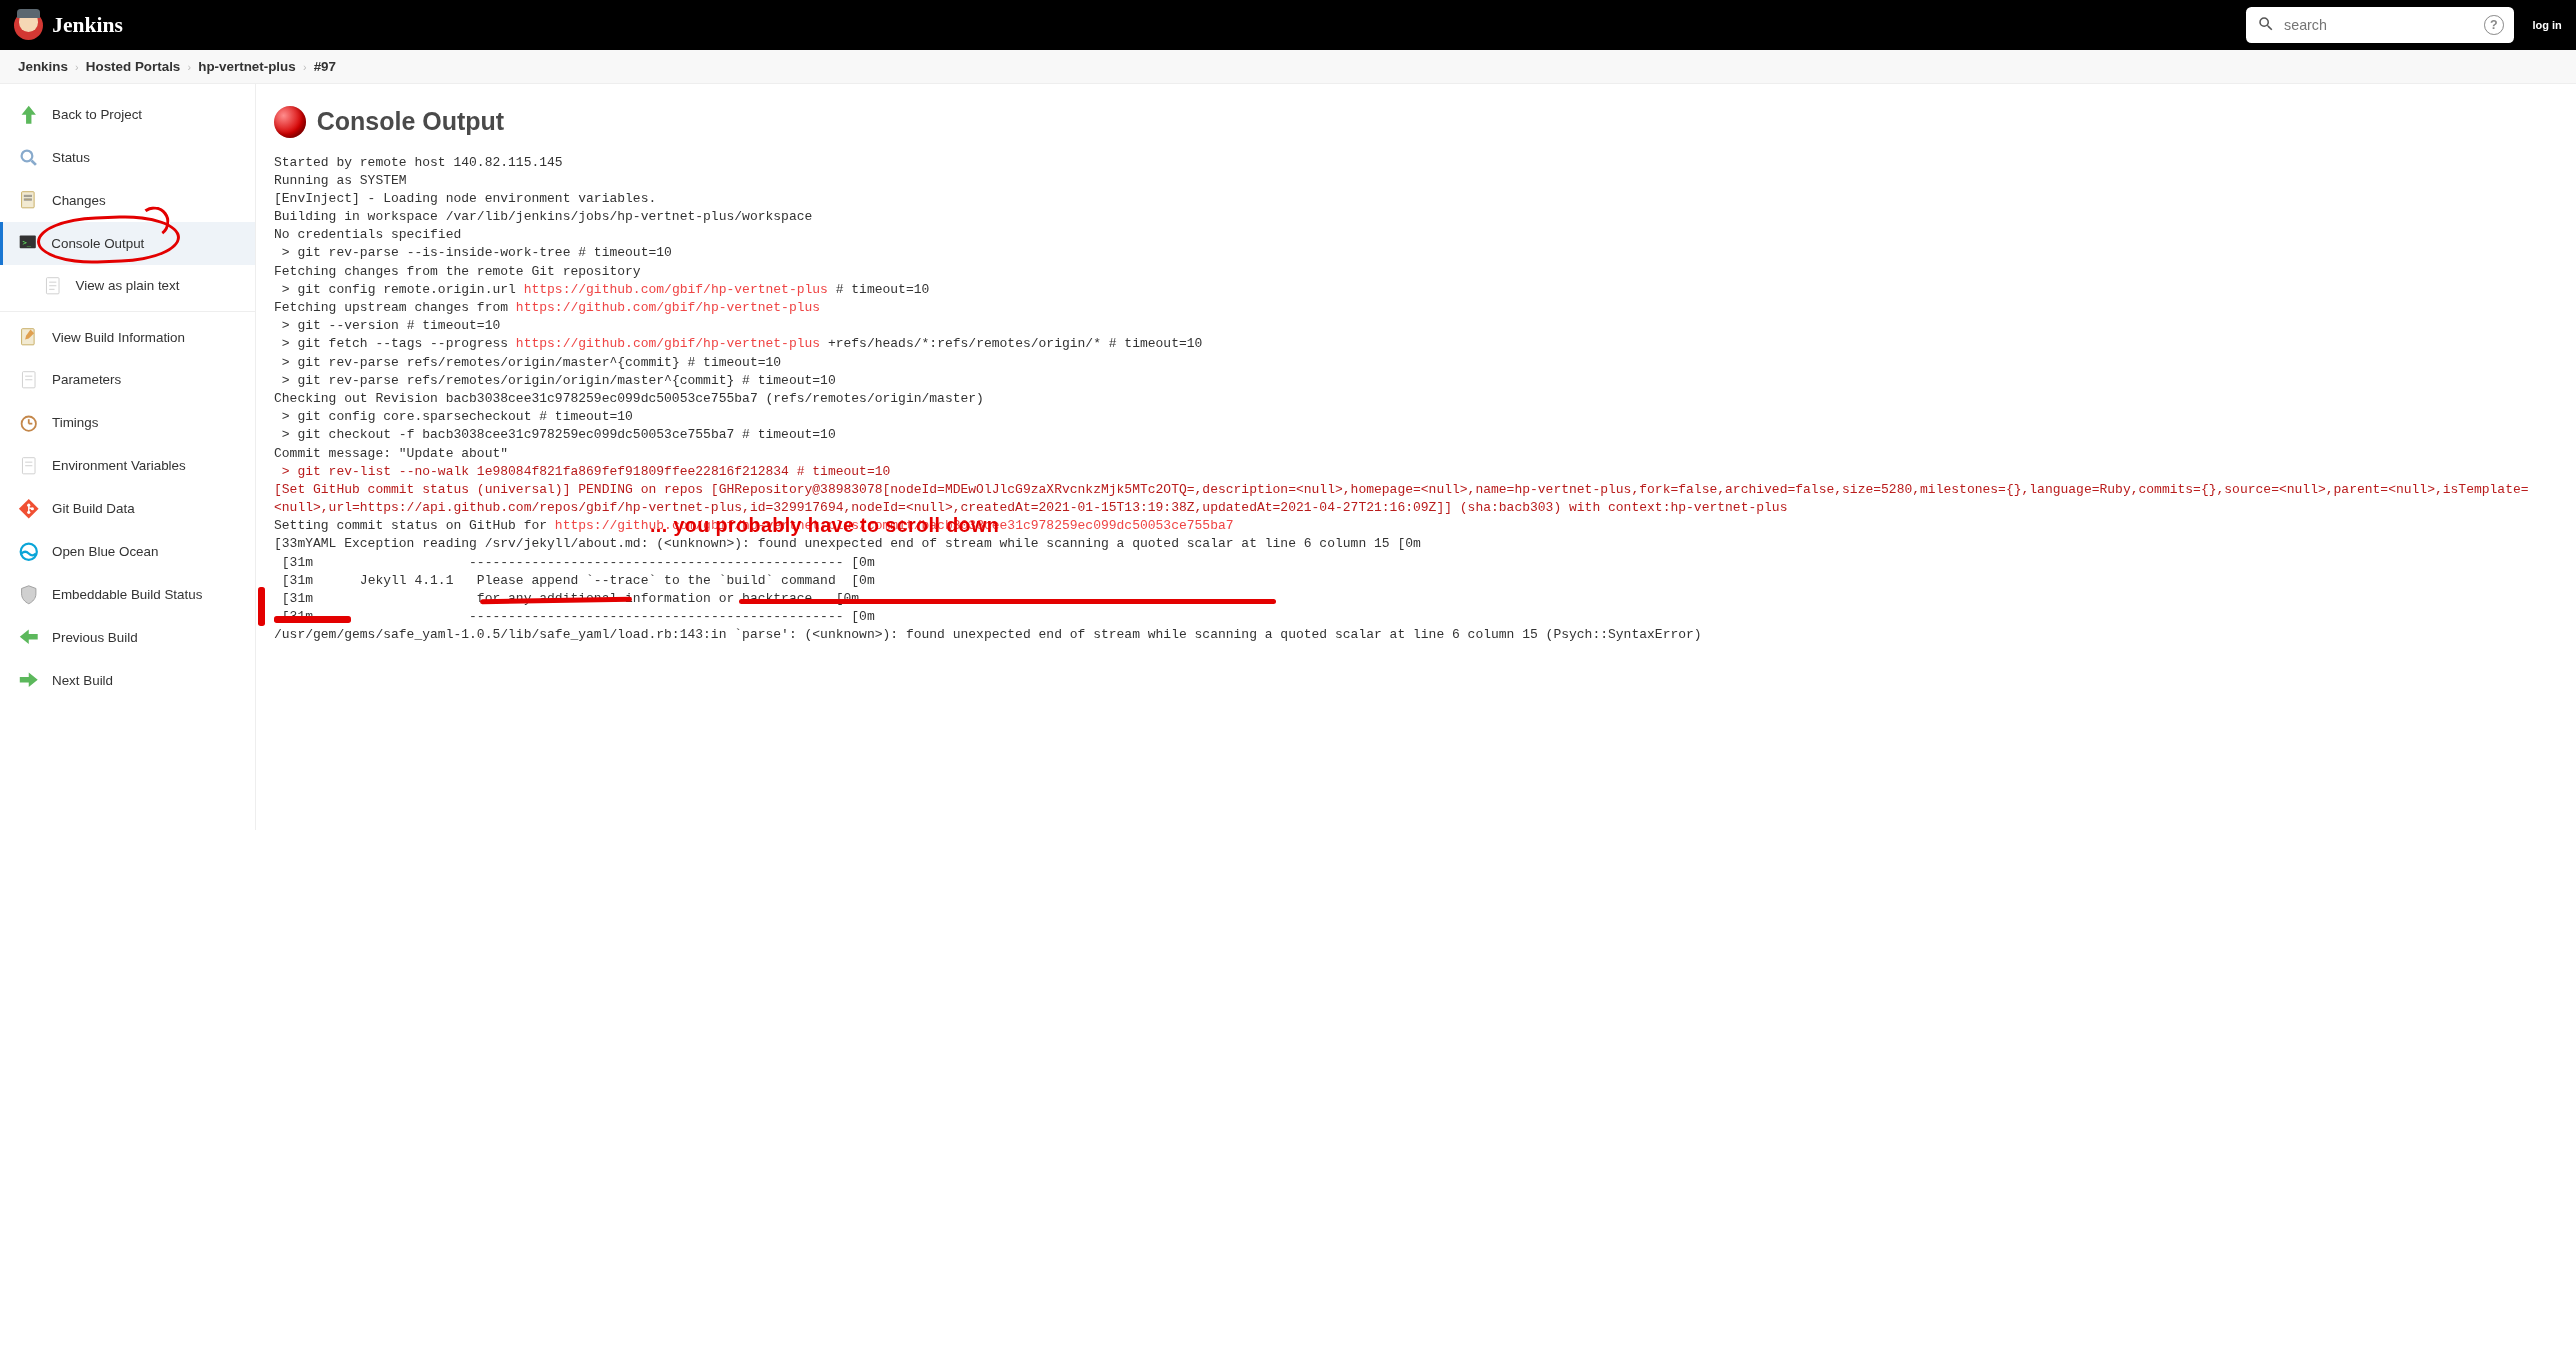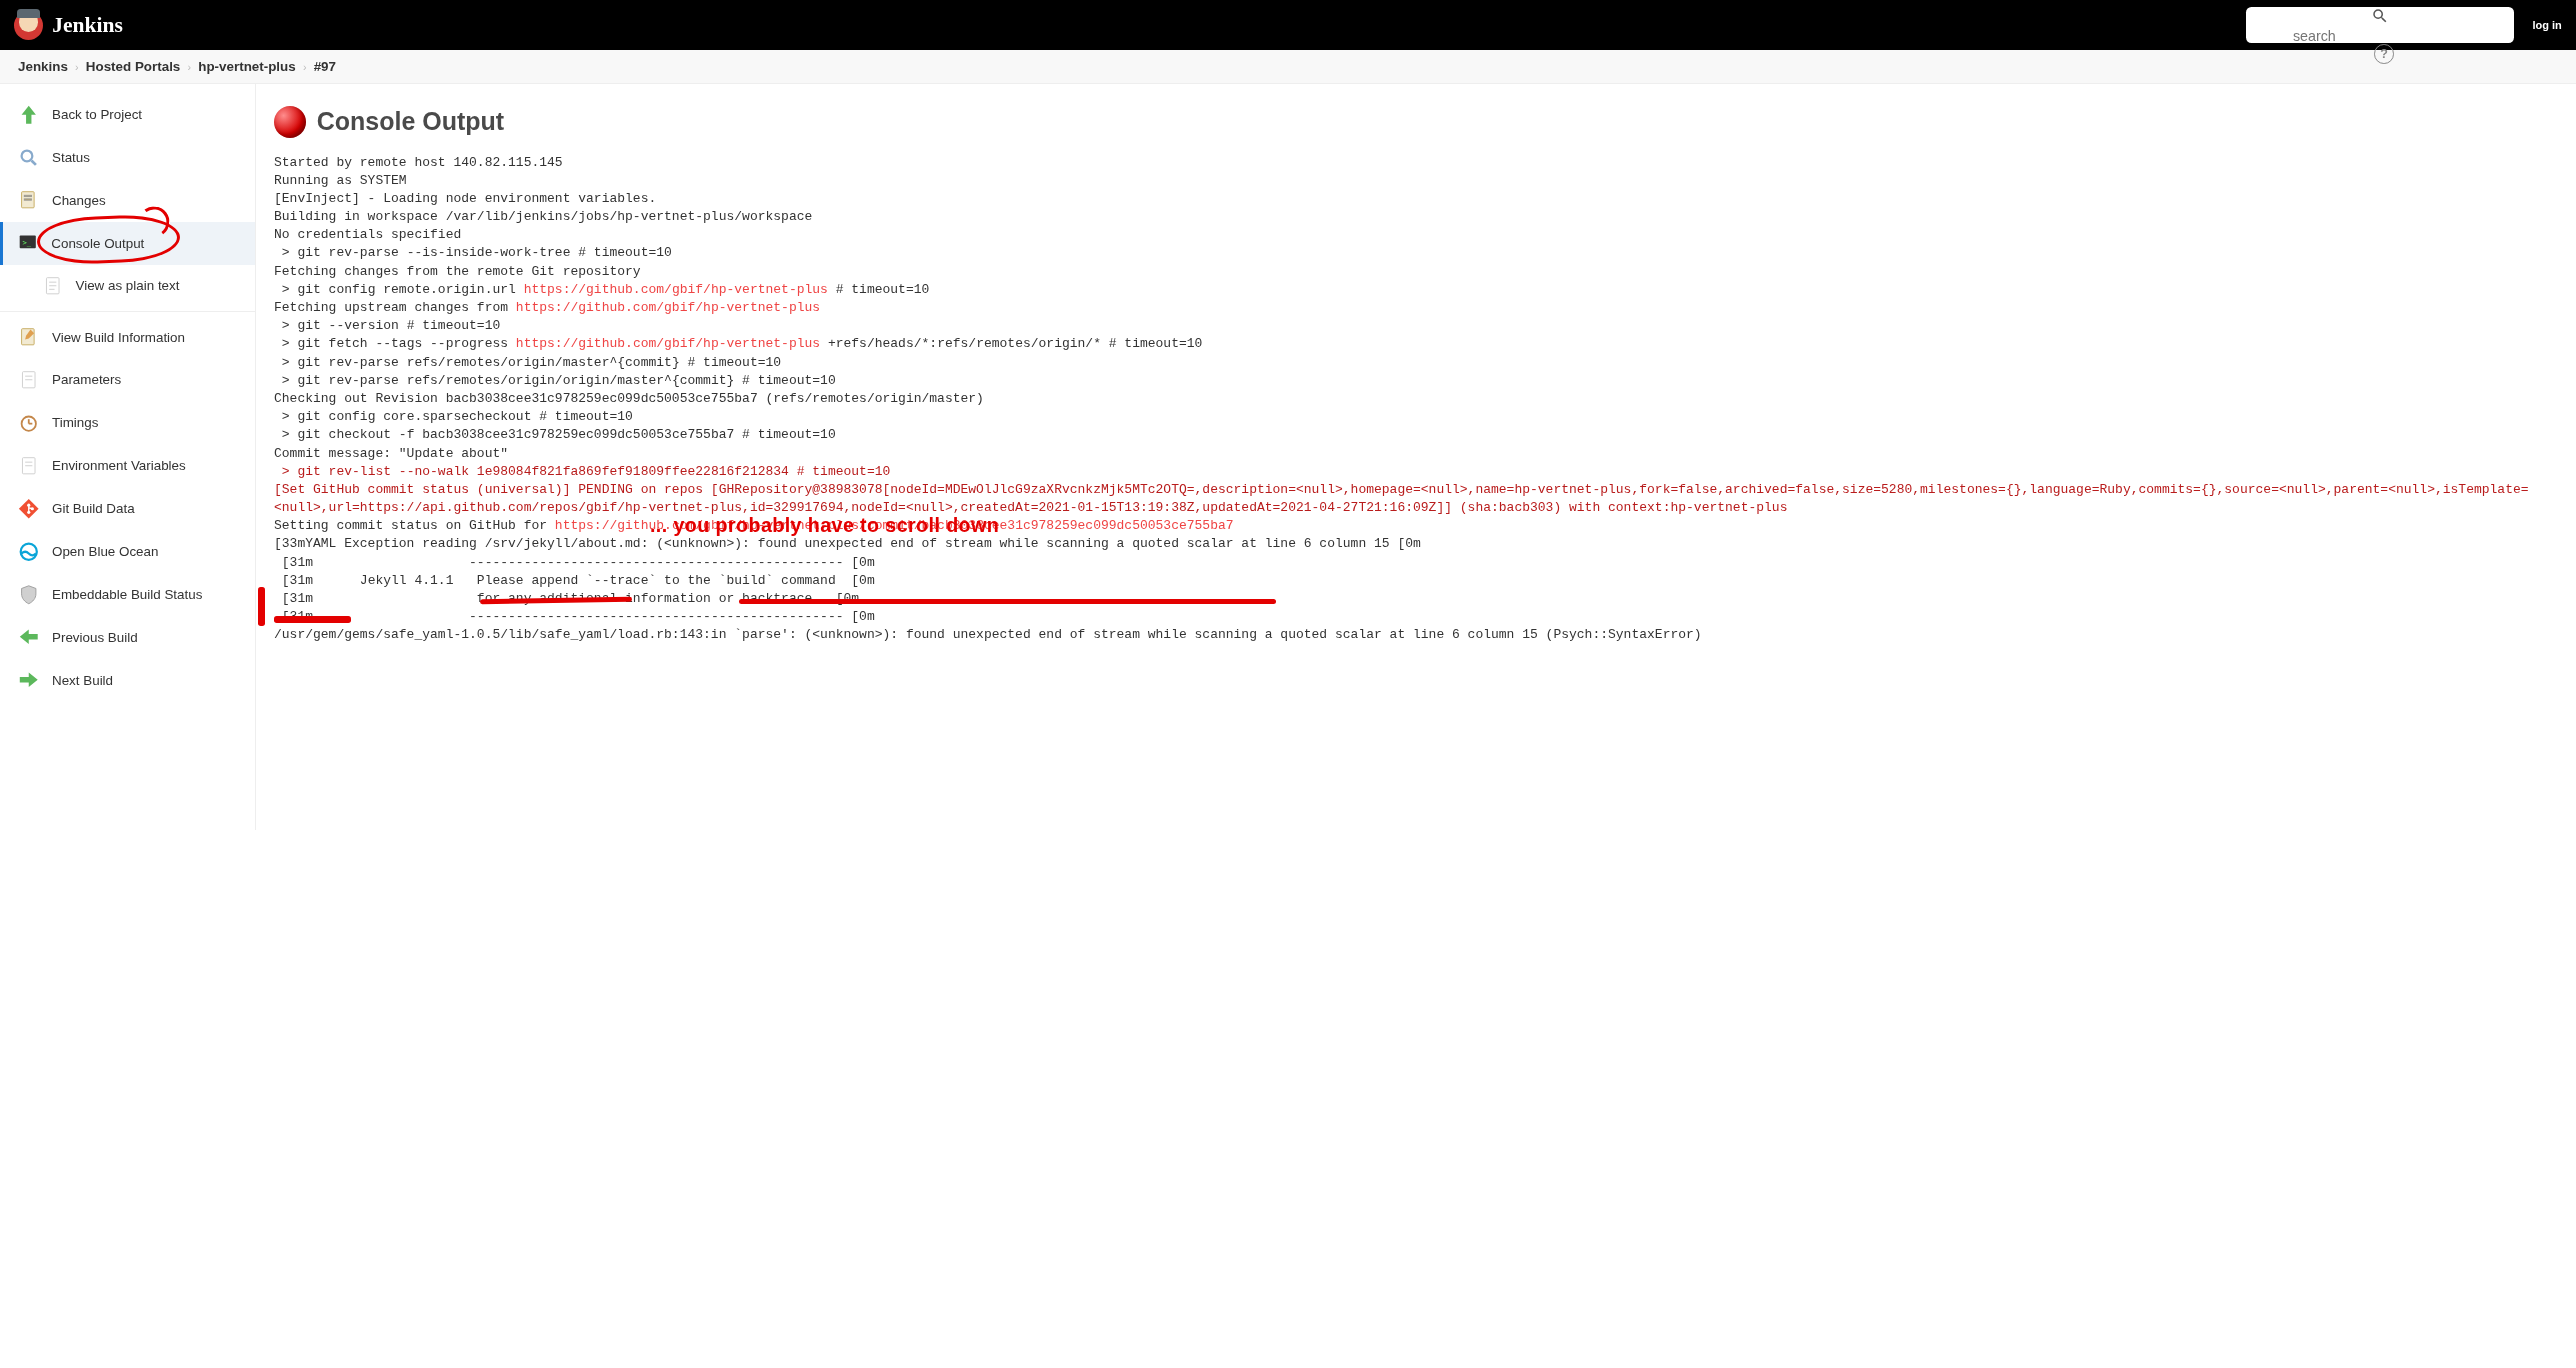--- a/index.html
+++ b/index.html
@@ -6,21 +6,21 @@
   body { font-family: -apple-system, BlinkMacSystemFont, "Segoe UI", Helvetica, Arial, sans-serif; font-size: 12.5px; color: #333; background: #fff; }
   
   
   .topbar { background: #000; height: 50px; display: flex; align-items: center; padding: 0 14.3px; }
   .logo-wrap { display: flex; align-items: center; gap: 9px; }
   .logo-img { width: 29px; height: 29px; border-radius: 50%; background: #d33833; position: relative; overflow: visible; }
   .logo-img::before { content:""; position:absolute; width:19.7px; height:19.7px; background:#f5d7b5; border-radius:50%; top:1.8px; left:4.5px; }
   .logo-img::after { content:""; position:absolute; width:23px; height:9px; background:#5b6770; border-radius: 3.6px 3.6px 0 0; top:-1.8px; left:2.7px; }
   .logo-text { color: #fff; font-weight: 700; font-size: 21.5px; font-family: Georgia, serif; }
   .topbar-spacer { flex: 1; }
-  .search-box { display: flex; align-items: center; background: #fff; border-radius: 5.4px; height: 36px; width: 268px; padding: 0 10.7px; flex-direction: column; }
+  .search-box { display: flex; align-items: center; background: #fff; border-radius: 5.4px; height: 36px; width: 268px; padding: 0 10.7px; }
   .search-box svg { width:18px; height:18px; fill:#555; flex-shrink:0; }
   .search-input { border: none; outline: none; font-size: 14.3px; color: #555; margin-left: 9px; flex:1; background:transparent; }
   .help-icon { border: 1.8px solid #888; color:#888; border-radius: 50%; width: 19.7px; height: 19.7px; display:flex; align-items:center; justify-content:center; font-size:12.5px; font-weight:bold; margin-left:7.2px; flex-shrink:0; }
   .login-link { color: #fff; font-weight: 600; font-size: 11px; margin-left: 18px; cursor:pointer; }
   
   
   .breadcrumb-bar { background: #f8f8f8; border-bottom: 0.9px solid #eee; padding: 9px 18px; display:flex; align-items:center; gap:7.2px; }
   .breadcrumb-bar a.bc-item { color: #1976d2; font-weight:600; font-size:13.4px; text-decoration:none; }
   .breadcrumb-bar a.bc-item.dark { color:#333; }
   .bc-sep { color:#bbb; font-size:10.7px; }

